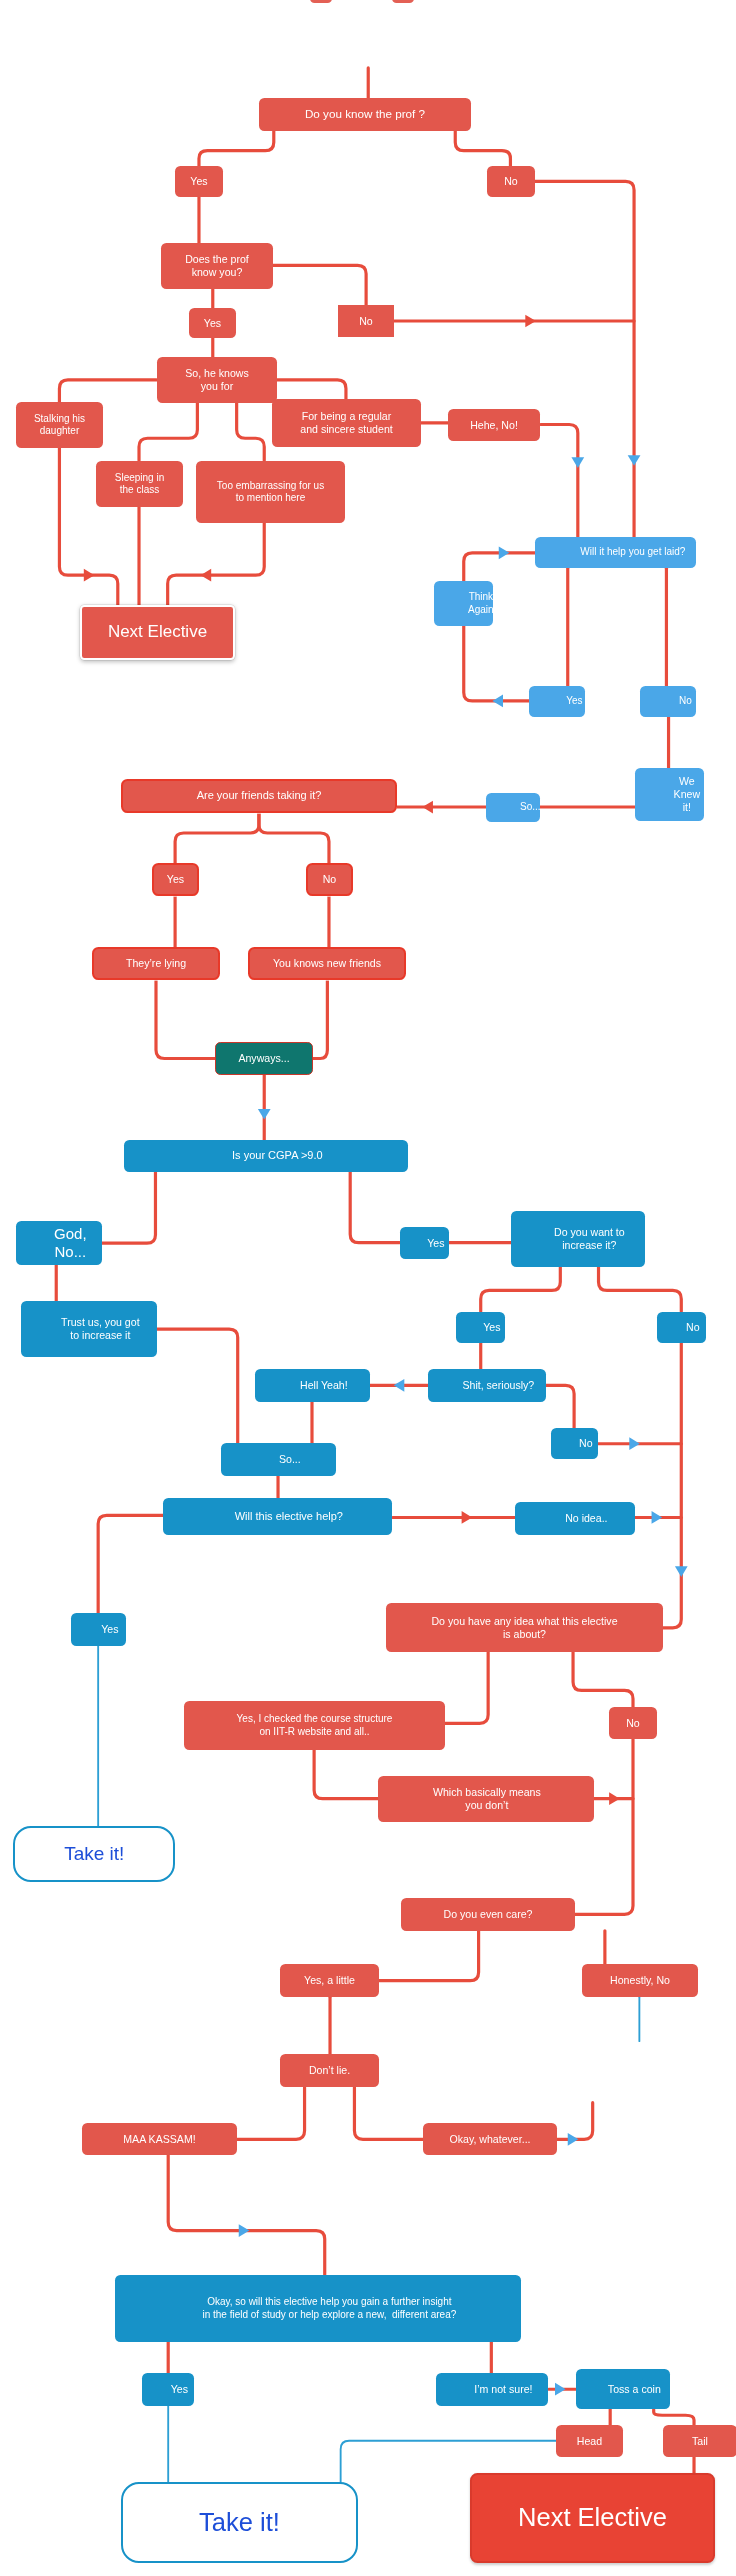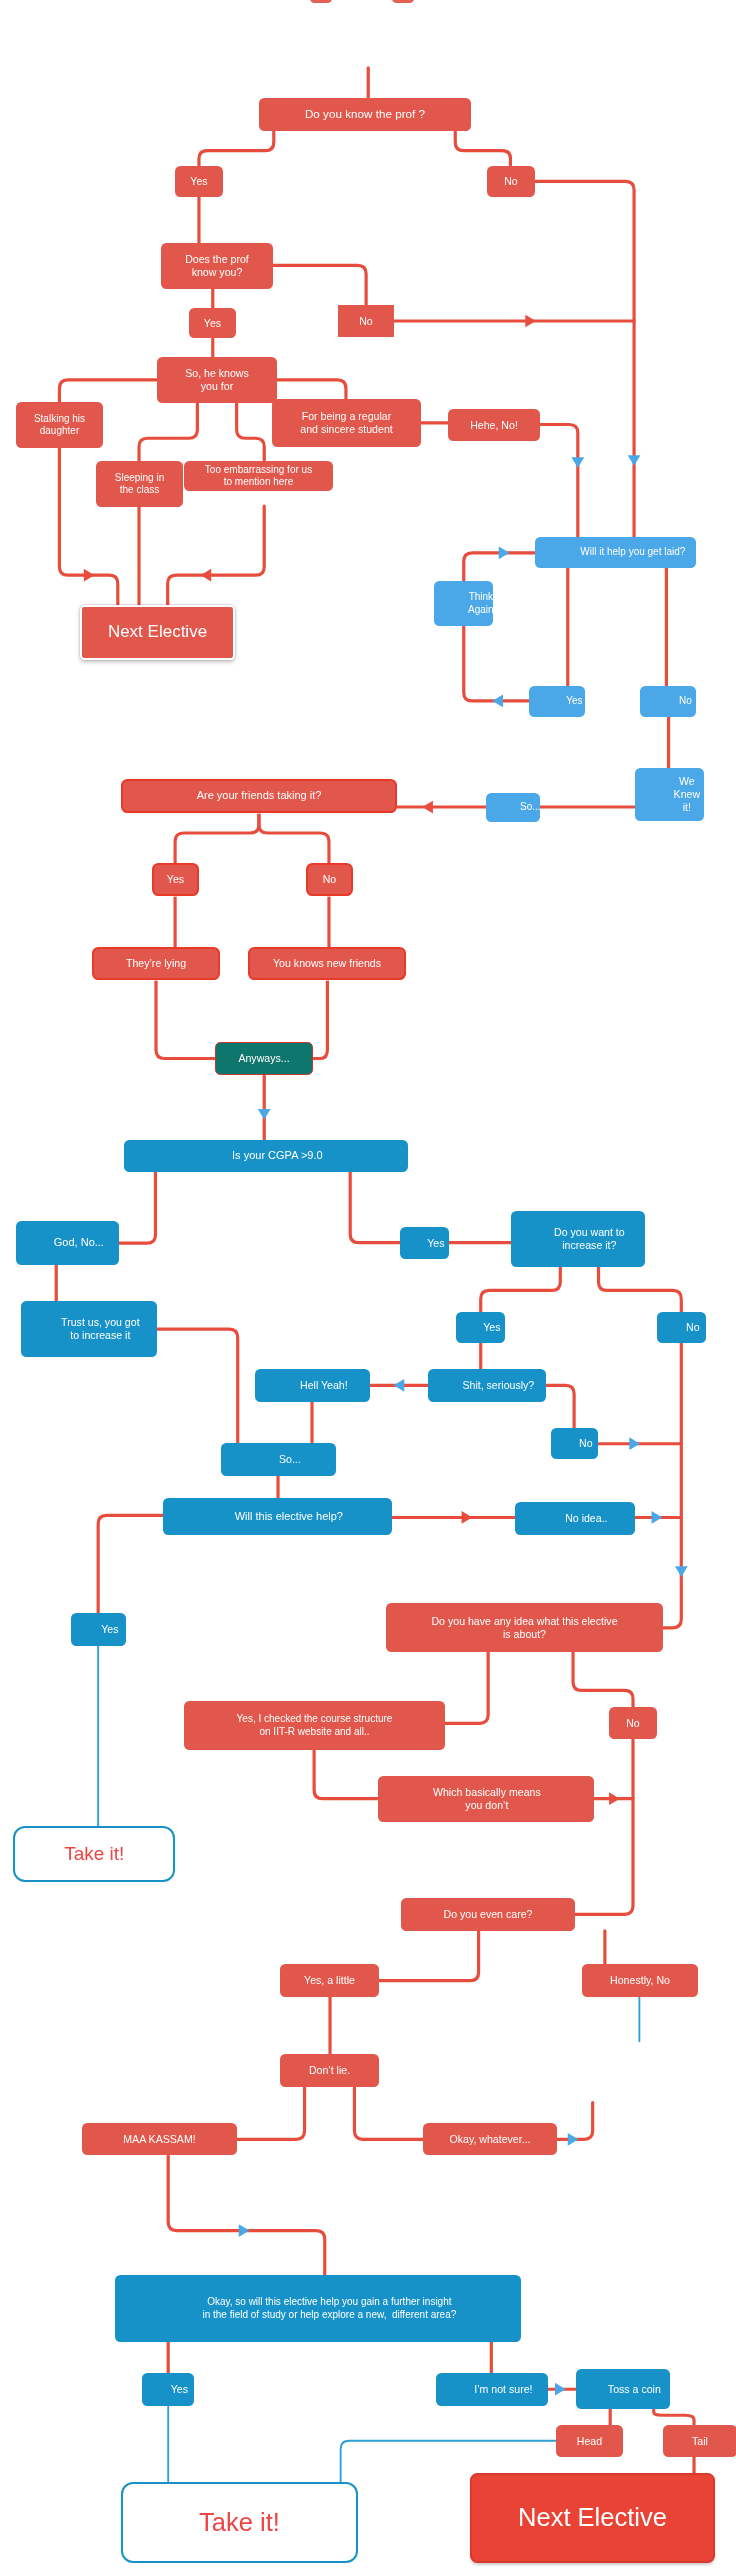--- a/index.html
+++ b/index.html
@@ -15,21 +15,21 @@
   .v-red-square{background:#E2574C;border-radius:0;}
   .v-red-bordered{background:#E2574C;border:2.1px solid #E83929;border-radius:6.4px;
                   box-shadow:0 1.1px 0 rgba(255,255,255,.6);}
   .v-red-bright{background:#0f766e;border:1.6px solid #C8372B;border-radius:5.3px;}
   .v-red-terminal-top{background:#E2574C;border:2.7px solid #ffffff;border-radius:4.2px;
                       box-shadow:0 0 0 0.5px rgba(0,0,0,.12),0 1.6px 4.2px rgba(0,0,0,.25);}
   .v-red-terminal{background:#E84334;border:2.1px solid #D93A2C;border-radius:7.4px;
                   box-shadow:0 1.1px 2.7px rgba(0,0,0,.2);}
   .v-blue-light{background:#4AA7E8;border-radius:5.3px;padding-left:40px;}
   .v-blue{background:#1792C8;border-radius:5.3px;padding-left:28px;}
-  .v-white-blue{background:#ffffff;border:2.1px solid #1792C8;color:#ef4444;border-radius:12px;}
+  .v-white-blue{background:#ffffff;border:2.1px solid #1792C8;color:#1d4ed8;border-radius:18px;}
   .decor{position:absolute;background:#E2574C;border-radius:5.3px;opacity:.95;}
 </style>
 </head>
 <body>
 
 <div class="stage">
   <svg class="layer" xmlns="http://www.w3.org/2000/svg" viewBox="0 0 1389 4855" preserveAspectRatio="none">
       <path d="M694 128 L694 185" fill="none" stroke="#E74C3C" stroke-width="6" stroke-linecap="round"></path>
       <path d="M516 247 L516 268 Q516 284 500 284 L391 284 Q375 284 375 298.5 L375 313" fill="none" stroke="#E74C3C" stroke-width="6" stroke-linecap="round"></path>
       <path d="M858 247 L858 268 Q858 284 874 284 L946 284 Q962 284 962 298.5 L962 313" fill="none" stroke="#E74C3C" stroke-width="6" stroke-linecap="round"></path>
@@ -129,42 +129,42 @@
       <div class="node v-red" style="left: 161px; top: 243px; width: 112px; height: 46px; font-size: 10.6px;">Does the prof
 know you?</div>
       <div class="node v-red" style="left: 189px; top: 308px; width: 47px; height: 30px; font-size: 10.6px;">Yes</div>
       <div class="node v-red-square" style="left: 338px; top: 305px; width: 56px; height: 32px; font-size: 10.6px;">No</div>
       <div class="node v-red" style="left: 157px; top: 357px; width: 120px; height: 46px; font-size: 10.6px;">So, he knows
 you for</div>
       <div class="node v-red" style="left: 16px; top: 402px; width: 87px; height: 46px; font-size: 10px;">Stalking his
 daughter</div>
       <div class="node v-red" style="left: 96px; top: 461px; width: 87px; height: 46px; font-size: 10px;">Sleeping in
 the class</div>
-      <div class="node v-red" style="left: 184px; top: 461px; width: 149px; height: 30px; font-size: 10px;">Too embarrassing for us
+      <div class="node v-red" style="left: 196px; top: 461px; width: 149px; height: 62px; font-size: 10px;">Too embarrassing for us
 to mention here</div>
       <div class="node v-red" style="left: 272px; top: 399px; width: 149px; height: 48px; font-size: 10.6px;">For being a regular
 and sincere student</div>
       <div class="node v-red" style="left: 448px; top: 409px; width: 92px; height: 32px; font-size: 10.6px;">Hehe, No!</div>
       <div class="node v-red-terminal-top" style="left: 80px; top: 605px; width: 155px; height: 55px; font-size: 17px;">Next Elective</div>
       <div class="node v-blue-light" style="left: 535px; top: 537px; width: 161px; height: 31px; font-size: 10px;">Will it help you get laid?</div>
       <div class="node v-blue-light" style="left: 434px; top: 581px; width: 59px; height: 45px; font-size: 10px;">Think
 Again</div>
       <div class="node v-blue-light" style="left: 529px; top: 686px; width: 56px; height: 31px; font-size: 10px;">Yes</div>
       <div class="node v-blue-light" style="left: 640px; top: 686px; width: 56px; height: 31px; font-size: 10px;">No</div>
       <div class="node v-blue-light" style="left: 635px; top: 768px; width: 69px; height: 53px; font-size: 10.6px;">We
 Knew it!</div>
       <div class="node v-blue-light" style="left: 486px; top: 793px; width: 54px; height: 29px; font-size: 10px;">So...</div>
       <div class="node v-red-bordered" style="left: 121px; top: 779px; width: 276px; height: 34px; font-size: 11px;">Are your friends taking it?</div>
       <div class="node v-red-bordered" style="left: 152px; top: 863px; width: 47px; height: 33px; font-size: 10.6px;">Yes</div>
       <div class="node v-red-bordered" style="left: 306px; top: 863px; width: 47px; height: 33px; font-size: 10.6px;">No</div>
       <div class="node v-red-bordered" style="left: 92px; top: 947px; width: 128px; height: 33px; font-size: 10.6px;">They’re lying</div>
       <div class="node v-red-bordered" style="left: 248px; top: 947px; width: 158px; height: 33px; font-size: 10.6px;">You knows new friends</div>
       <div class="node v-red-bright" style="left: 215px; top: 1042px; width: 98px; height: 33px; font-size: 10.6px;">Anyways...</div>
       <div class="node v-blue" style="left: 124px; top: 1140px; width: 284px; height: 32px; font-size: 11px;">Is your CGPA &gt;9.0</div>
-      <div class="node v-blue" style="left: 16px; top: 1221px; width: 103px; height: 44px; font-size: 11px;">God, No...</div>
+      <div class="node v-blue" style="left: 16px; top: 1221px; width: 86px; height: 44px; font-size: 15px;">God, No...</div>
       <div class="node v-blue" style="left: 400px; top: 1227px; width: 49px; height: 32px; font-size: 10.6px;">Yes</div>
       <div class="node v-blue" style="left: 511px; top: 1211px; width: 134px; height: 56px; font-size: 10.6px;">Do you want to
 increase it?</div>
       <div class="node v-blue" style="left: 21px; top: 1301px; width: 136px; height: 56px; font-size: 10.6px;">Trust us, you got
 to increase it</div>
       <div class="node v-blue" style="left: 456px; top: 1312px; width: 49px; height: 31px; font-size: 10.6px;">Yes</div>
       <div class="node v-blue" style="left: 657px; top: 1312px; width: 49px; height: 31px; font-size: 10.6px;">No</div>
       <div class="node v-blue" style="left: 255px; top: 1369px; width: 115px; height: 33px; font-size: 10.6px;">Hell Yeah!</div>
       <div class="node v-blue" style="left: 428px; top: 1369px; width: 118px; height: 33px; font-size: 10.6px;">Shit, seriously?</div>
       <div class="node v-blue" style="left: 551px; top: 1428px; width: 47px; height: 31px; font-size: 10.6px;">No</div>

